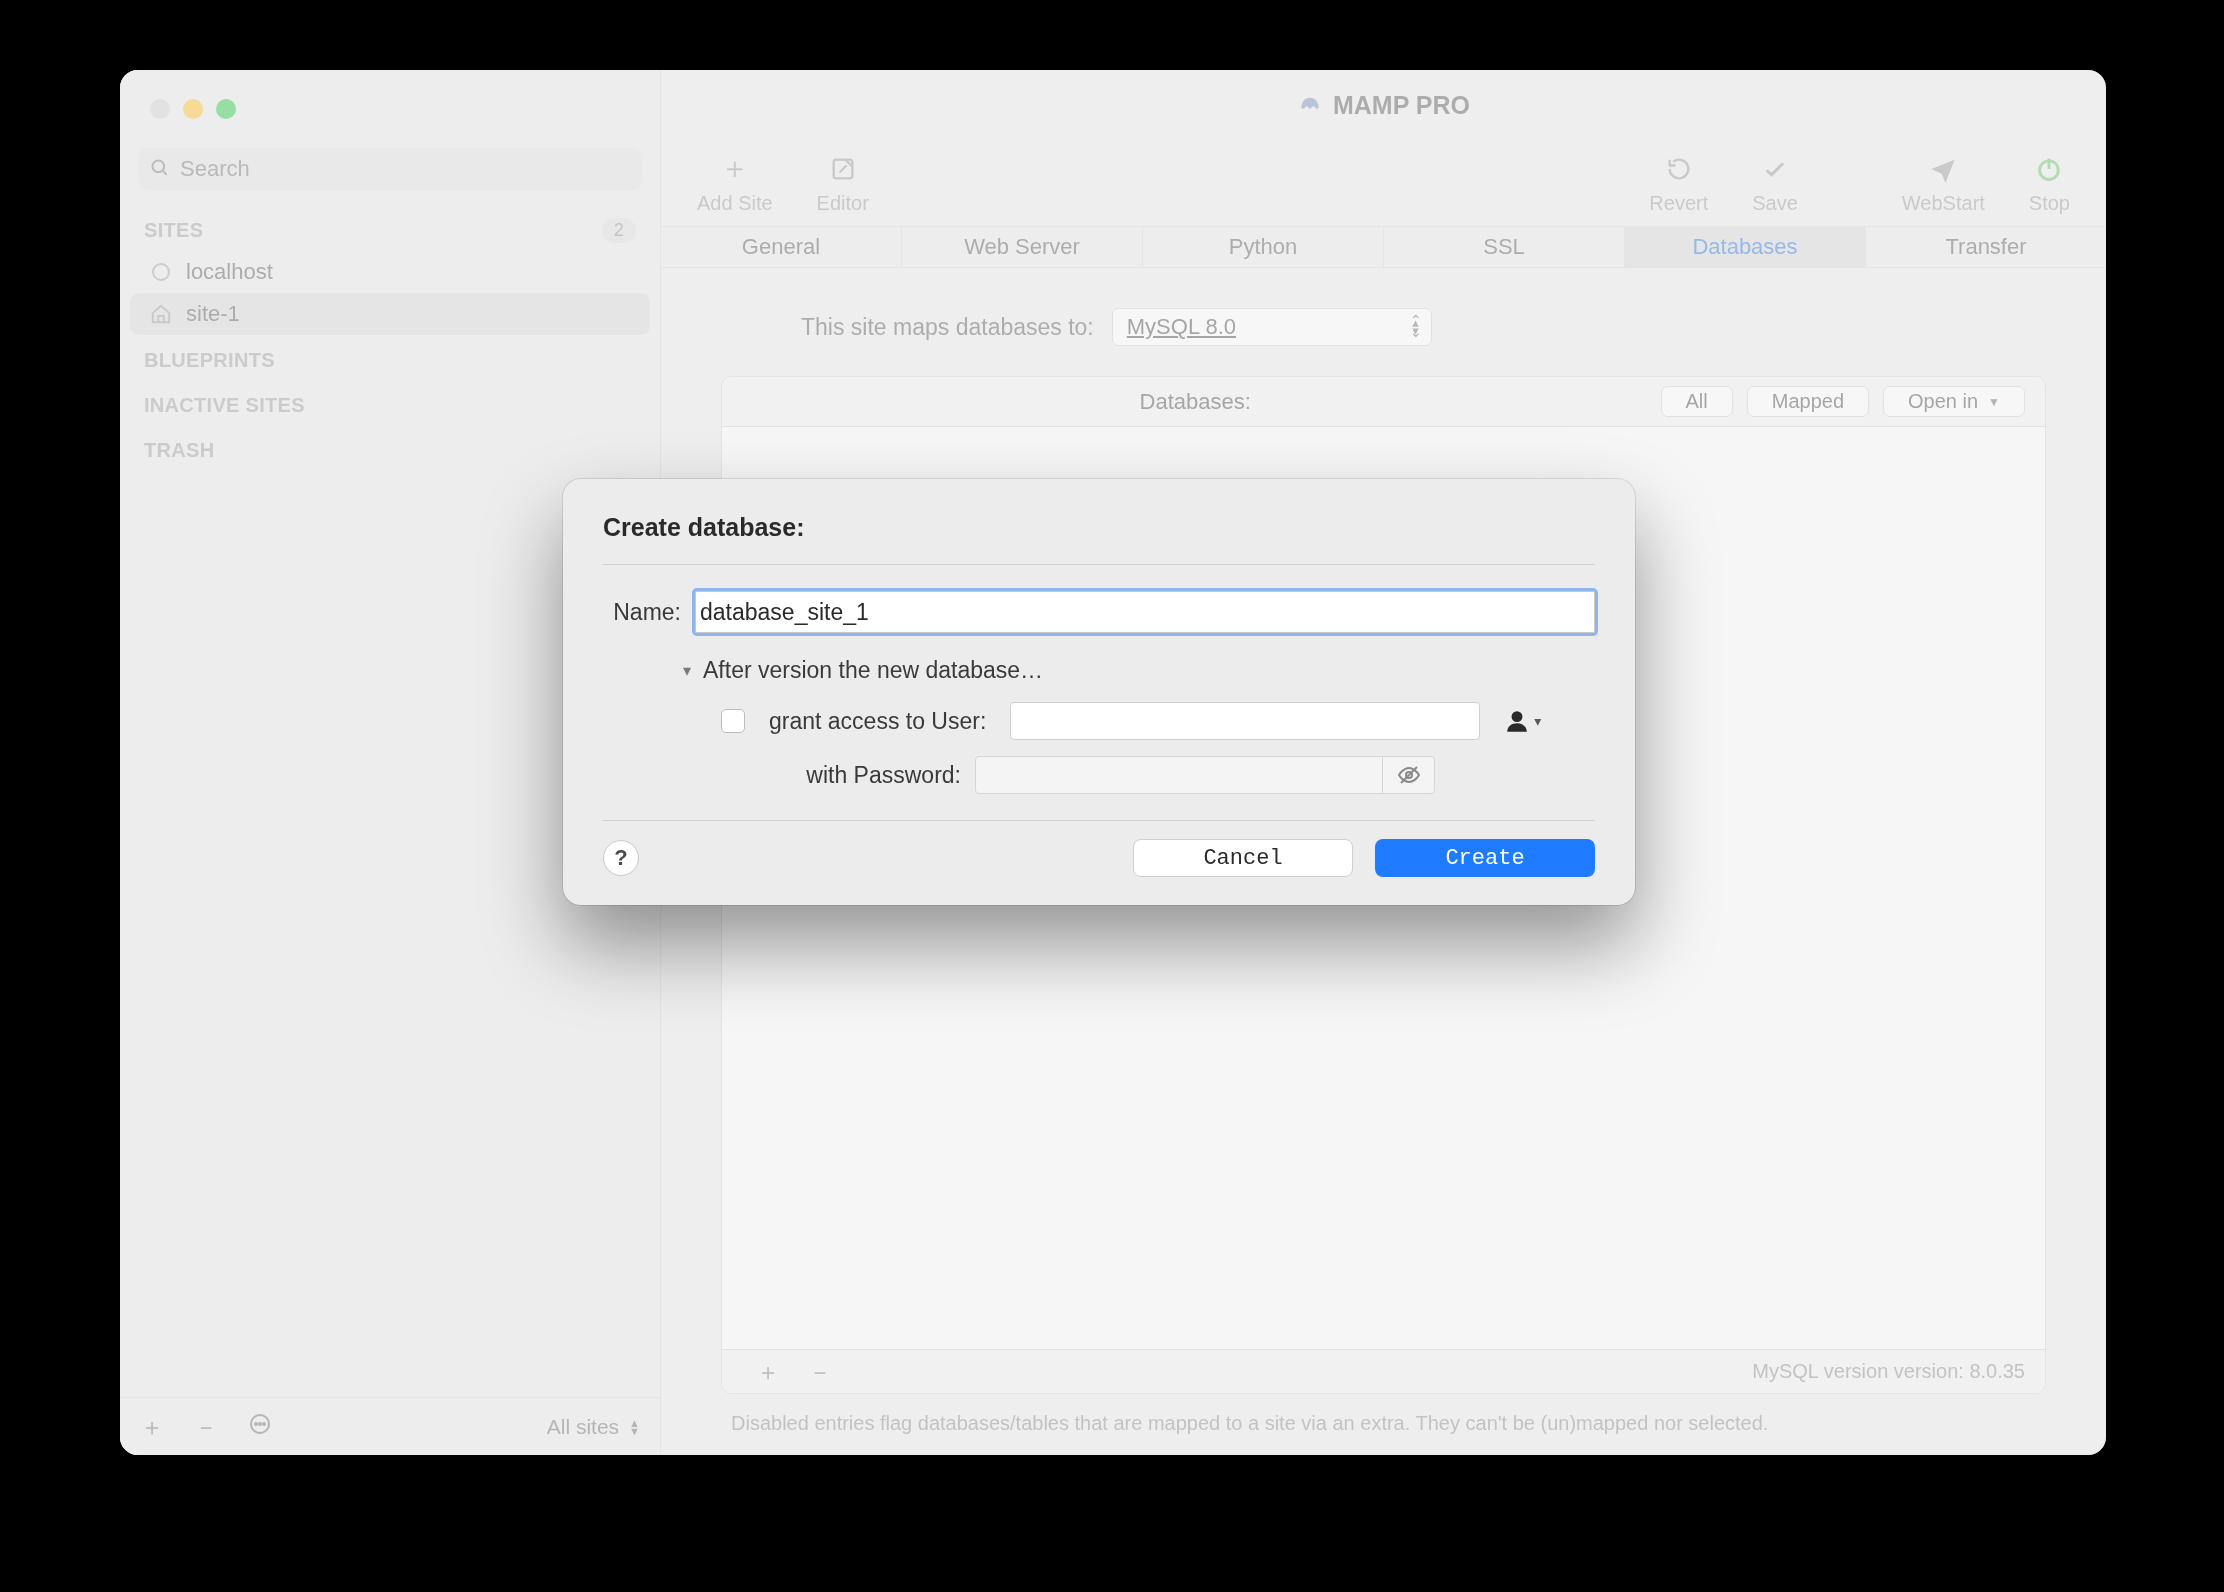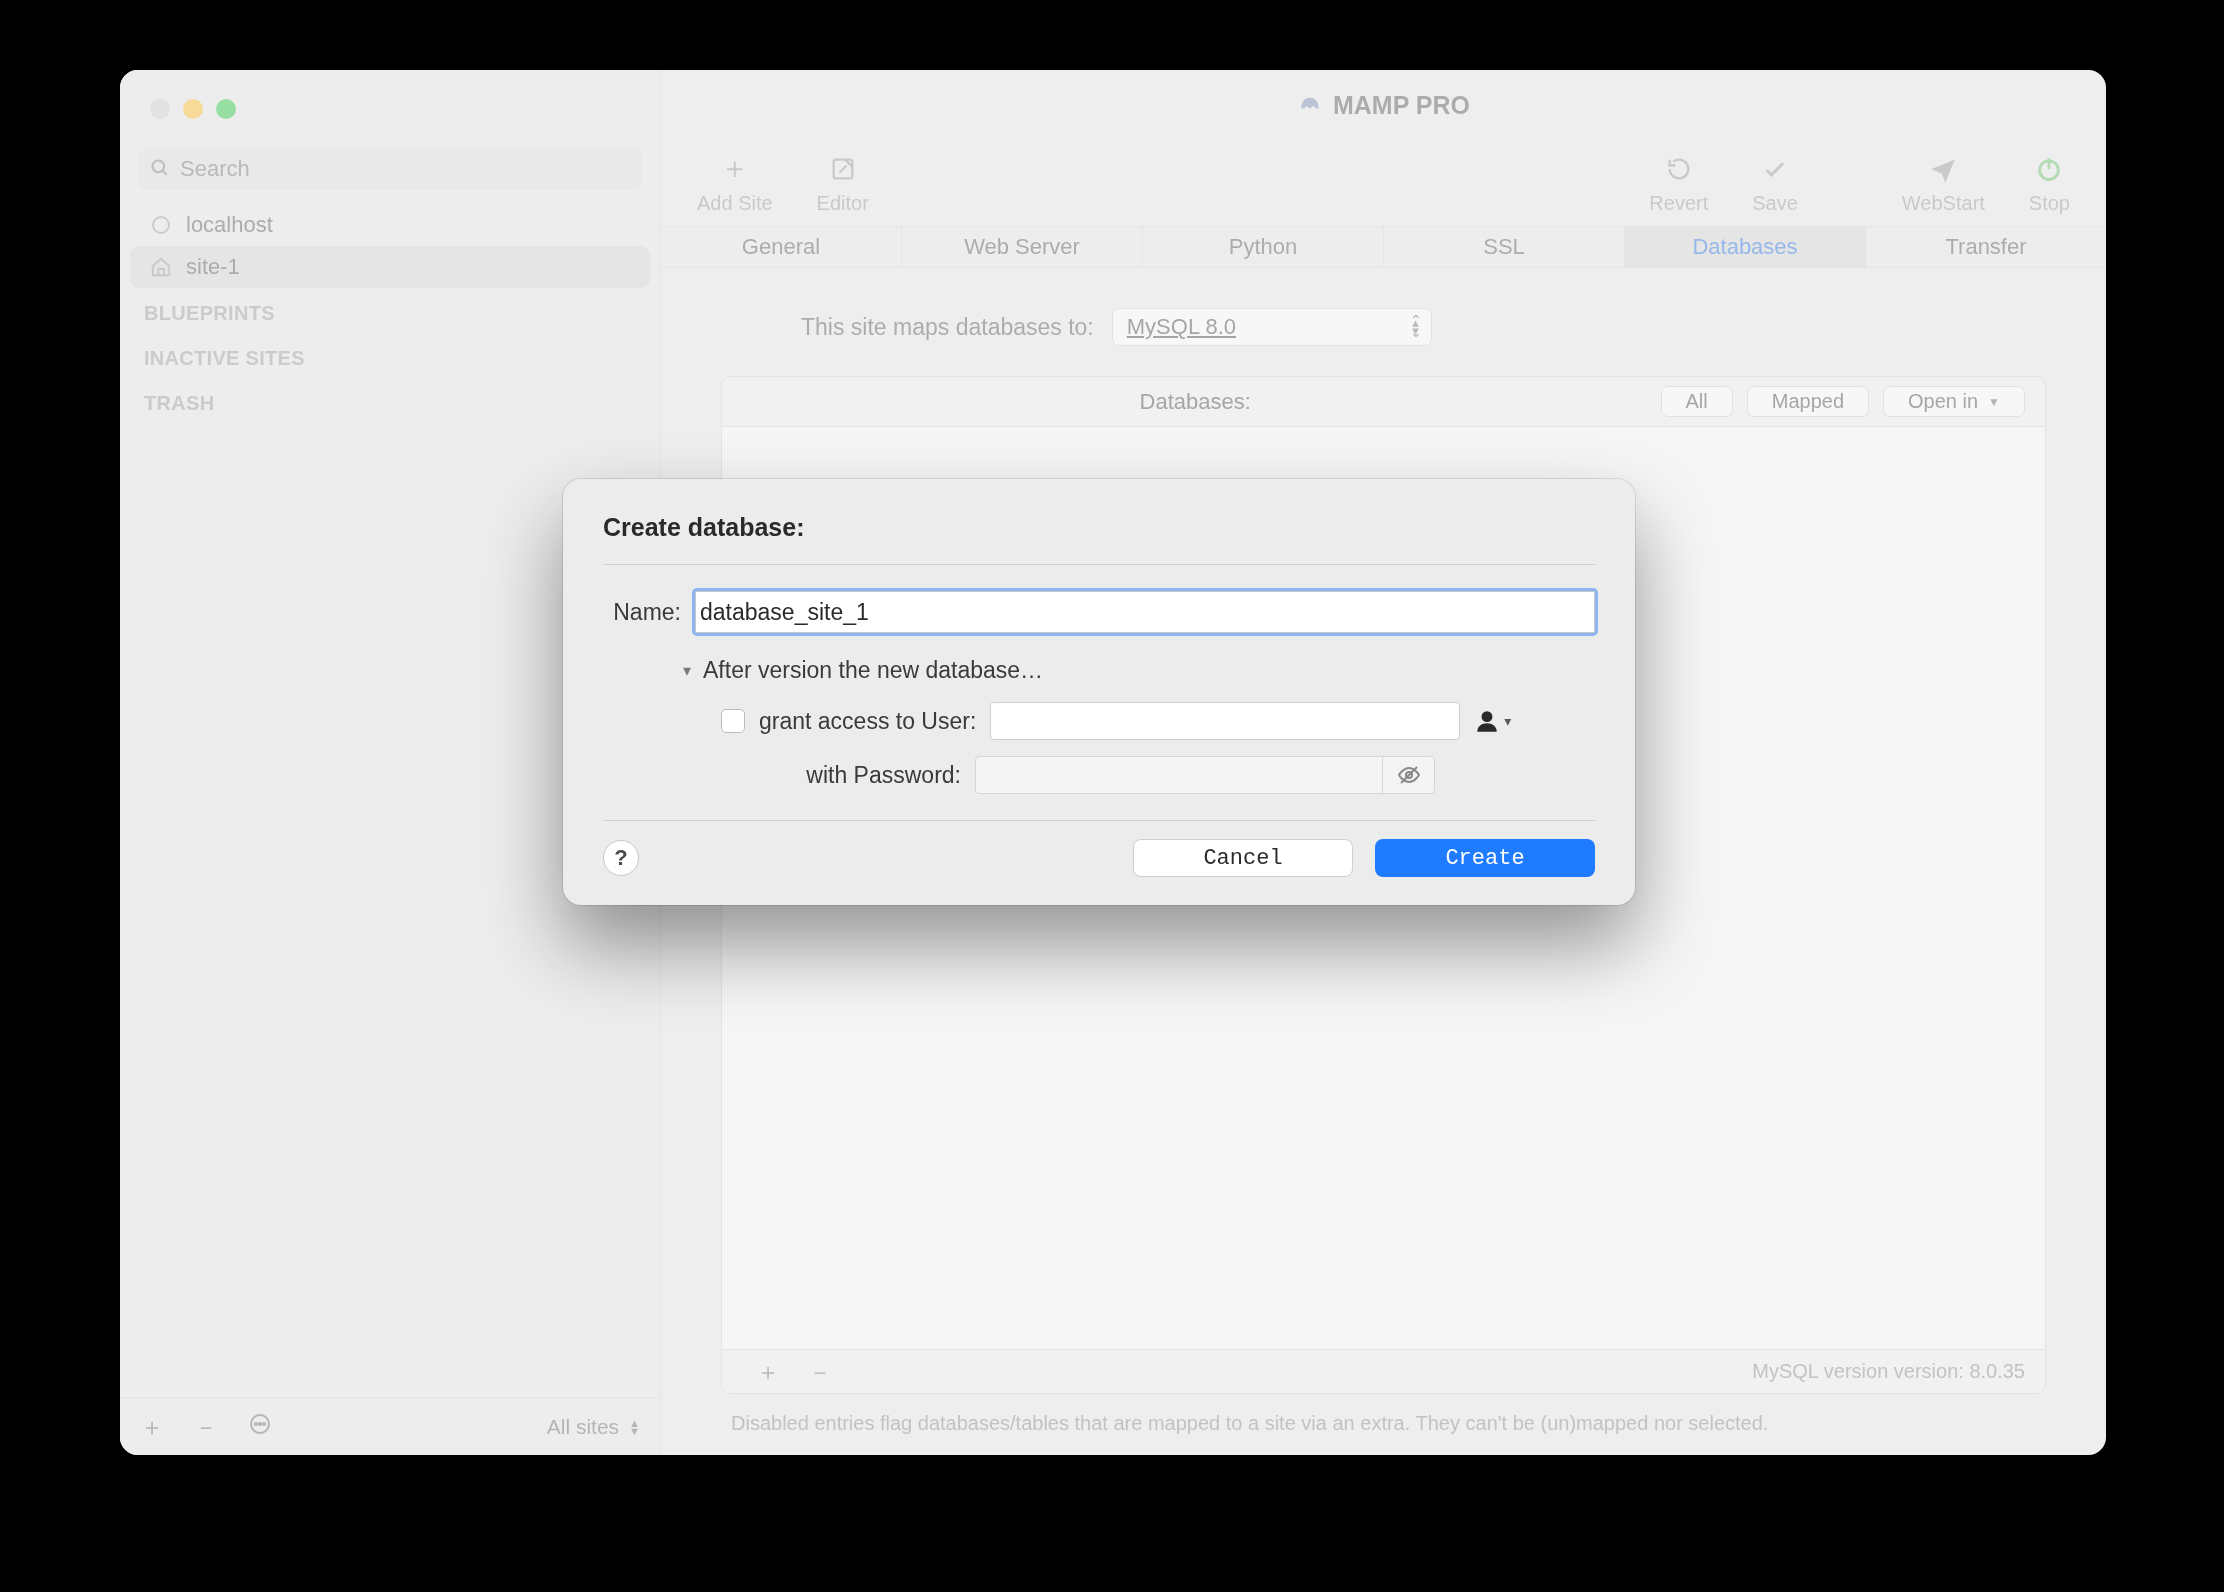--- a/index.html
+++ b/index.html
@@ -133,21 +133,21 @@
     .form-row .flabel { width: 308px; text-align: right; font-size: 23px; color: #3a3a3a; }
     .name-input {
       flex: 1; height: 42px; border: 1px solid #c8c8c8; border-radius: 2px;
       padding: 0 4px; font-size: 23px; color: #2a2a2a; outline: 3px solid #8fb5ee; outline-offset: 0px;
       background: #fff;
     }
 
     .disc-row { display: flex; align-items: center; gap: 12px; padding-left: 80px; margin-bottom: 18px; font-size: 23px; color: #3a3a3a; }
     .chev { color: #7a7a7a; font-size: 16px; }
 
-    .grant-row { display: flex; align-items: center; gap: 14px; padding-left: 118px; margin-bottom: 16px; }
+    .grant-row { display: flex; align-items: center; gap: 24px; padding-left: 118px; margin-bottom: 16px; }
     .chk { width: 24px; height: 24px; border: 1px solid #bcbcbc; border-radius: 5px; background: #fff; }
     .grant-row .glabel { font-size: 23px; color: #3a3a3a; }
     .user-input { width: 470px; height: 38px; border: 1px solid #cfcfcf; border-radius: 4px; background: #fff; }
     .person { font-size: 28px; color: #2a2a2a; display: flex; align-items: center; gap: 4px; }
     .person .dd { font-size: 14px; color: #5a5a5a; }
 
     .pw-row { display: flex; align-items: center; gap: 14px; padding-left: 118px; margin-bottom: 26px; }
     .pw-row .plabel { width: 240px; text-align: right; font-size: 23px; color: #3a3a3a; }
     .pw-wrap { display: flex; border: 1px solid #d6d6d6; border-radius: 4px; overflow: hidden; background: #f4f4f4; }
     .pw-input { width: 406px; height: 36px; border: none; background: transparent; }
@@ -181,20 +181,24 @@
     <div class="search-wrap">
       <span class="search-icon">
         <svg width="20" height="20" viewBox="0 0 24 24" fill="none" stroke="#808080" stroke-width="2.5">
             <circle cx="10" cy="10" r="7"></circle>
             <line x1="20" y1="20" x2="15" y2="15"></line>
           </svg>
       </span>
       <input class="search" placeholder="Search" style="">
     </div>
 
+    <div class="section-header">
+      <span>SITES</span>
+      <span class="badge">2</span>
+    </div>
 
     <div class="site-item">
       <span class="site-icon">
           <span class="circle-icon"></span>
         </span>
       <span>localhost</span>
     </div>
     <div class="site-item selected">
       <span class="site-icon home-icon">
         <svg viewBox="0 0 24 24">

